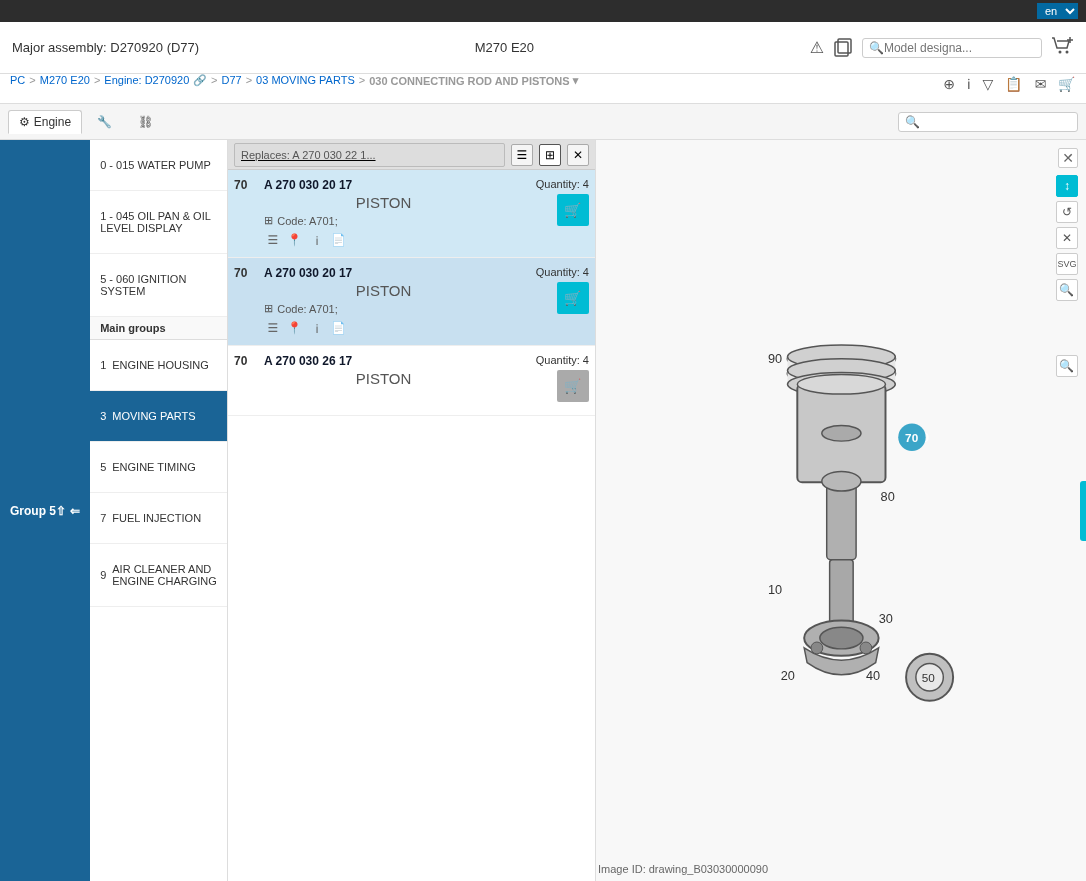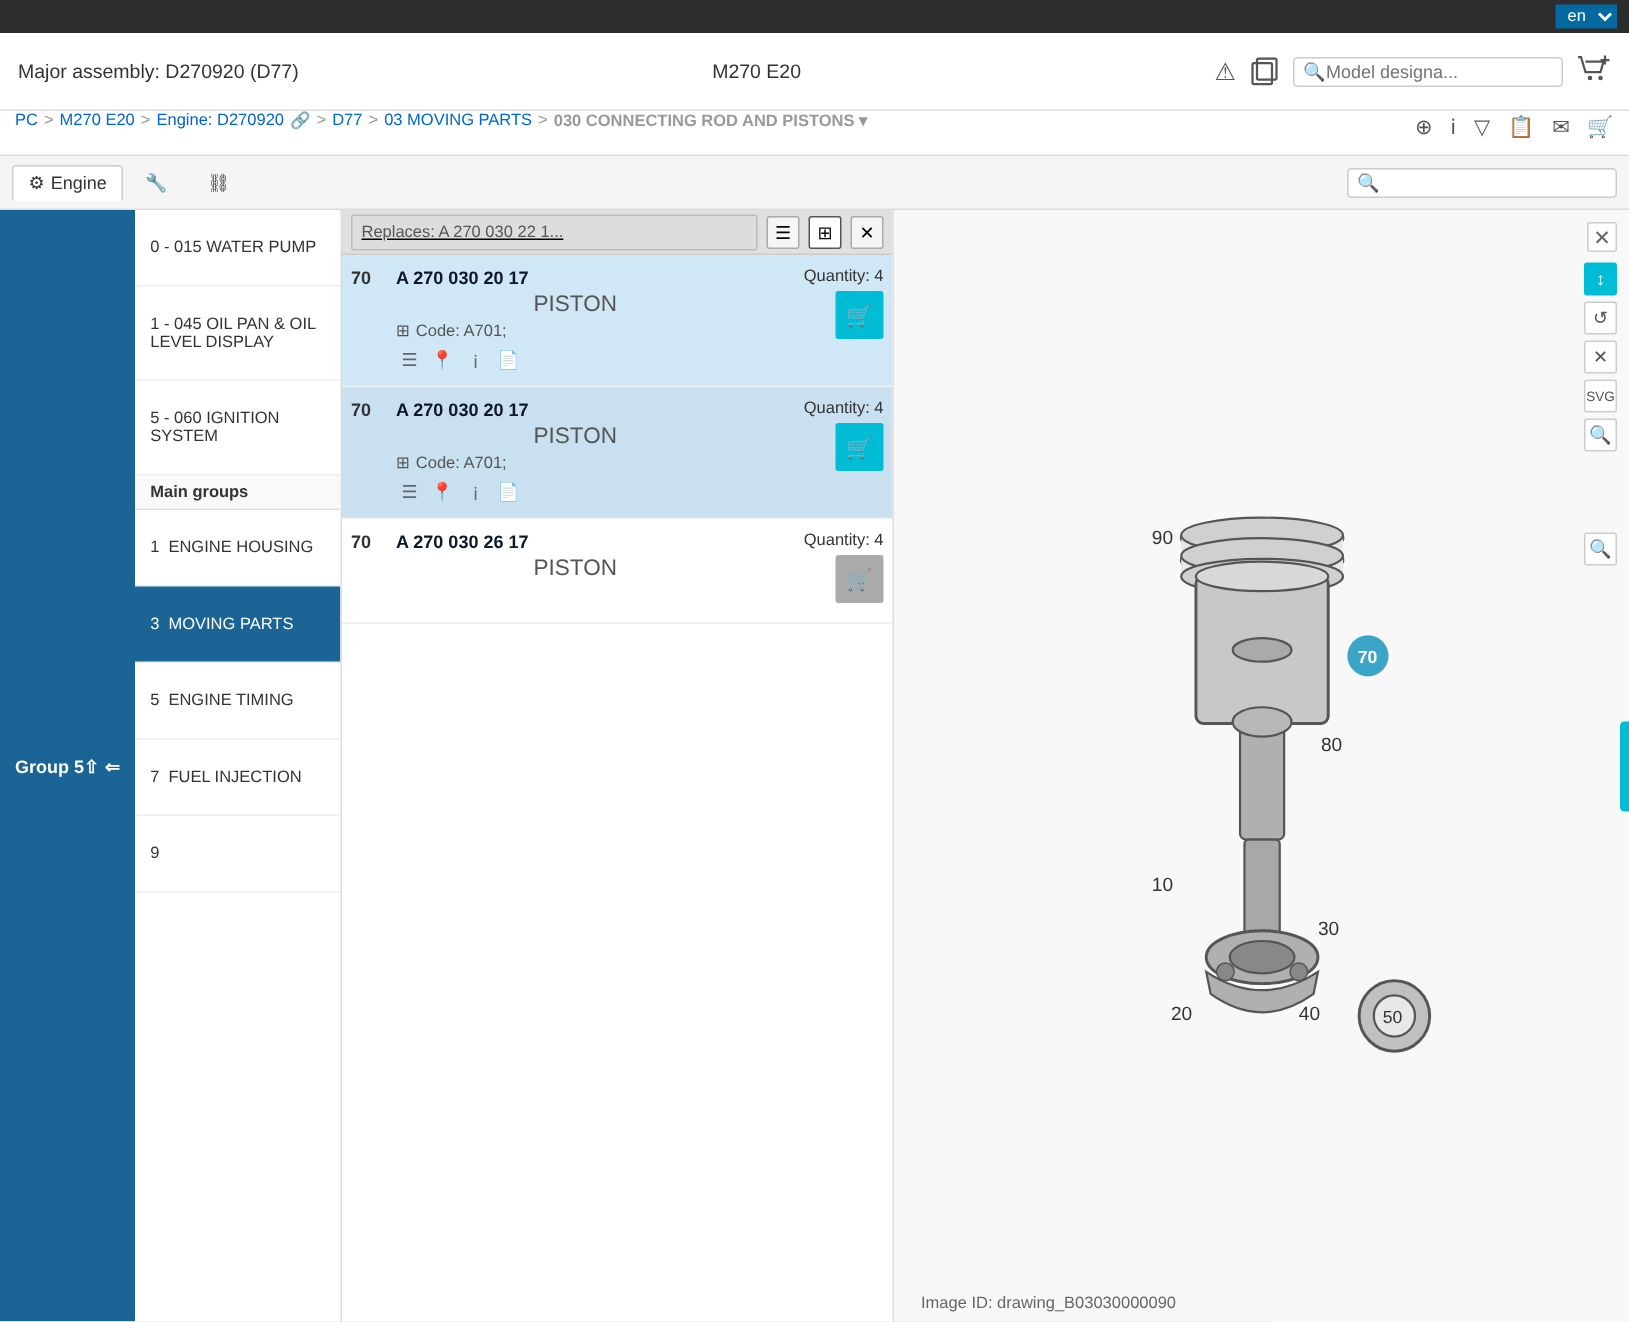--- a/index.html
+++ b/index.html
@@ -387,21 +387,21 @@
       color: #555;
     }
     .diagram-tool-btn.active-tool {
       background: #00bcd4;
       color: #fff;
       border-color: #00bcd4;
     }
     .image-id {
       position: absolute;
       bottom: 6px;
-      left: 18px;
+      left: 2px;
       font-size: 11px;
       color: #666;
     }
 
     
     .diagram-svg {
       width: 100%;
       height: 100%;
     }
 
@@ -534,20 +534,21 @@
       <div class="sidebar-item">
         <span style="margin-right:6px;">5</span>
         <span>ENGINE TIMING</span>
       </div>
       <div class="sidebar-item">
         <span style="margin-right:6px;">7</span>
         <span>FUEL INJECTION</span>
       </div>
       <div class="sidebar-item">
         <span style="margin-right:6px;">9</span>
+        <span>AIR CLEANER AND ENGINE CHARGING</span>
       </div>
     </div>
 
     <div style="position:relative; height:10px;">
       <div style="width:6px; height:30px; background:#bbb; border-radius:3px; position:absolute; right:2px; top:-40px;"></div>
     </div>
   </div>
 
   <div class="parts-panel">
 

